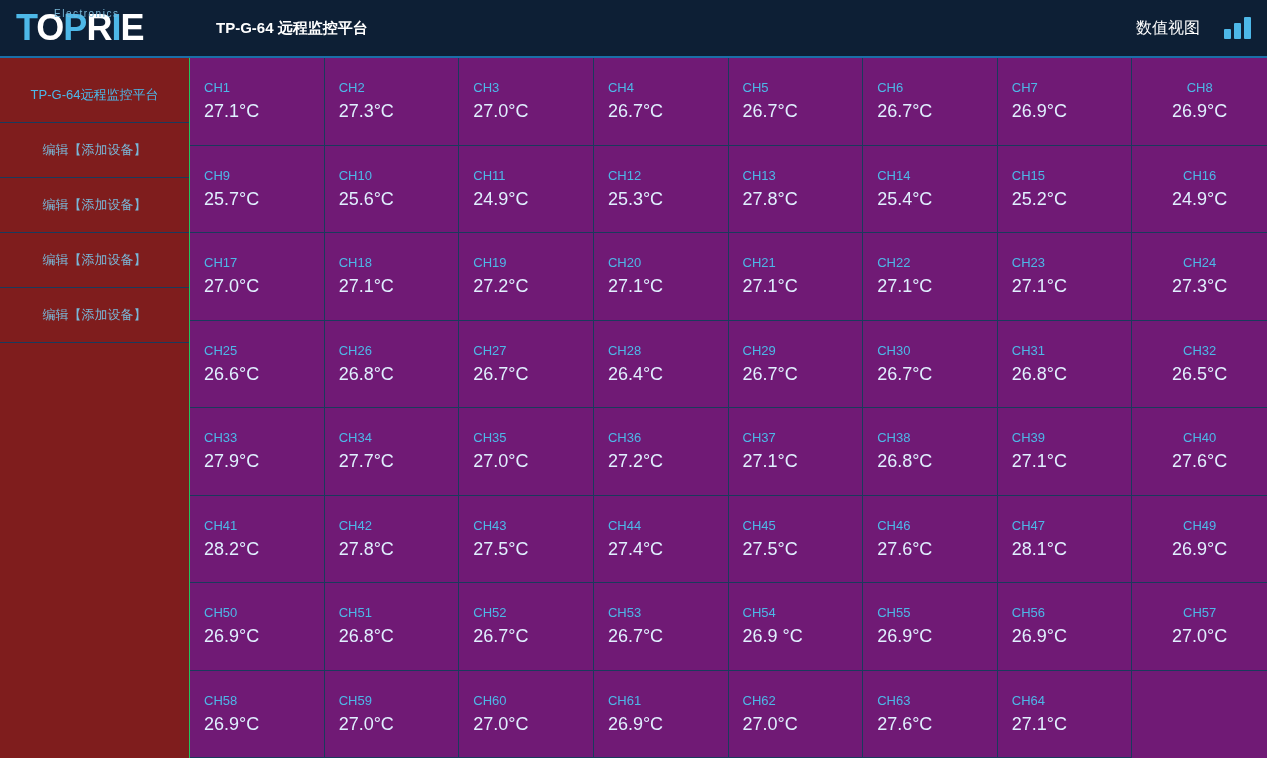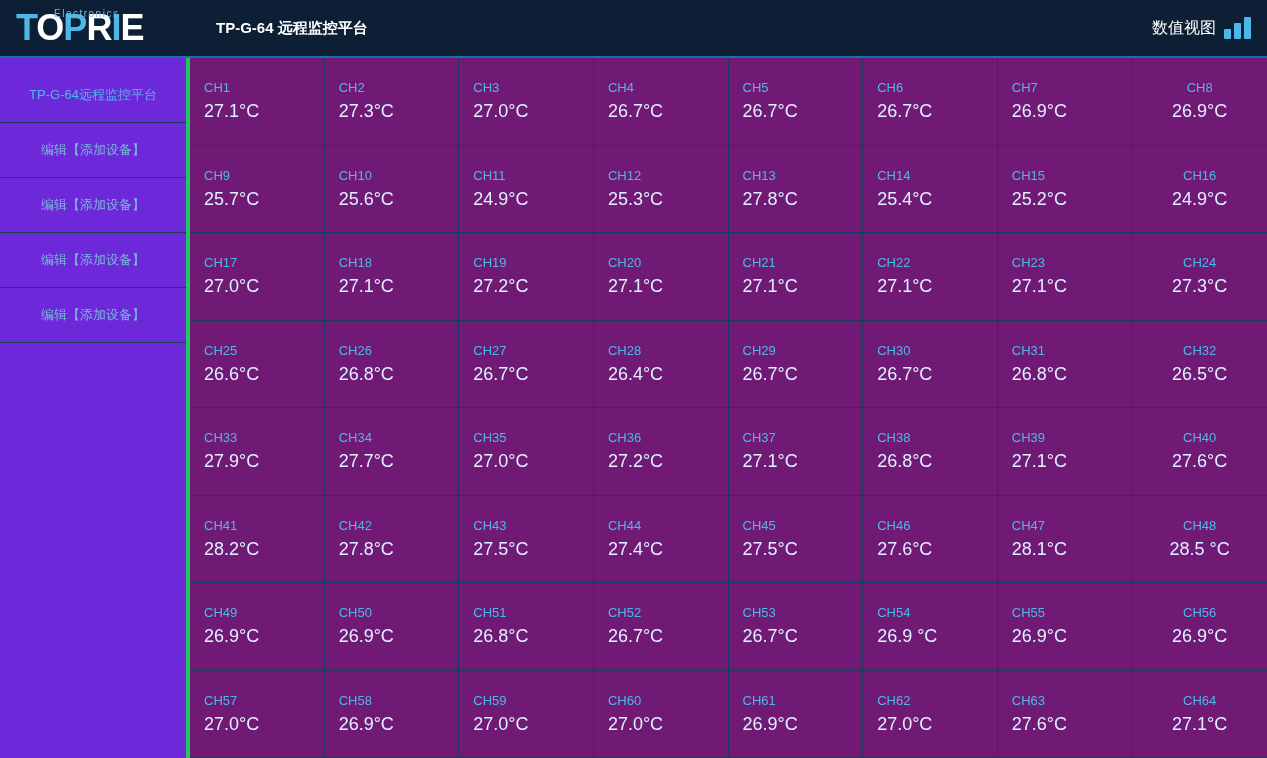--- a/index.html
+++ b/index.html
@@ -40,21 +40,21 @@
     .header-title {
       font-size: 15px;
       color: #fff;
       font-weight: bold;
       margin-left: 10px;
       flex: 1;
     }
     .header-right {
       display: flex;
       align-items: center;
-      gap: 8px;
+      gap: 24px;
     }
     .view-label {
       font-size: 16px;
       color: #fff;
     }
     .bars-icon {
       display: flex;
       gap: 3px;
       align-items: flex-end;
     }
@@ -66,22 +66,22 @@
 
     
     .main-layout {
       display: flex;
       height: calc(758px - 58px);
     }
 
     
     .sidebar {
       width: 190px;
-      background: #6d28d9;
-      border-right: 4px solid #22c55e;
+      background: #7f1d1d;
+      border-right: 1px solid #22c55e;
       display: flex;
       flex-direction: column;
       padding-top: 10px;
       flex-shrink: 0;
     }
     .sidebar-item {
       padding: 18px 10px;
       font-size: 13px;
       color: #7ab8d8;
       border-bottom: 1px solid #1a3a5c;
@@ -347,24 +347,20 @@
         </div>
         <div class="channel-cell">
           <div class="channel-label">CH46</div>
           <div class="channel-value">27.6°C</div>
         </div>
         <div class="channel-cell">
           <div class="channel-label">CH47</div>
           <div class="channel-value">28.1°C</div>
         </div>
         <div class="channel-cell">
-          <div class="channel-label">CH48</div>
-          <div class="channel-value">28.5 °C</div>
-        </div>
-        <div class="channel-cell">
           <div class="channel-label">CH49</div>
           <div class="channel-value">26.9°C</div>
         </div>
         <div class="channel-cell">
           <div class="channel-label">CH50</div>
           <div class="channel-value">26.9°C</div>
         </div>
         <div class="channel-cell">
           <div class="channel-label">CH51</div>
           <div class="channel-value">26.8°C</div>

